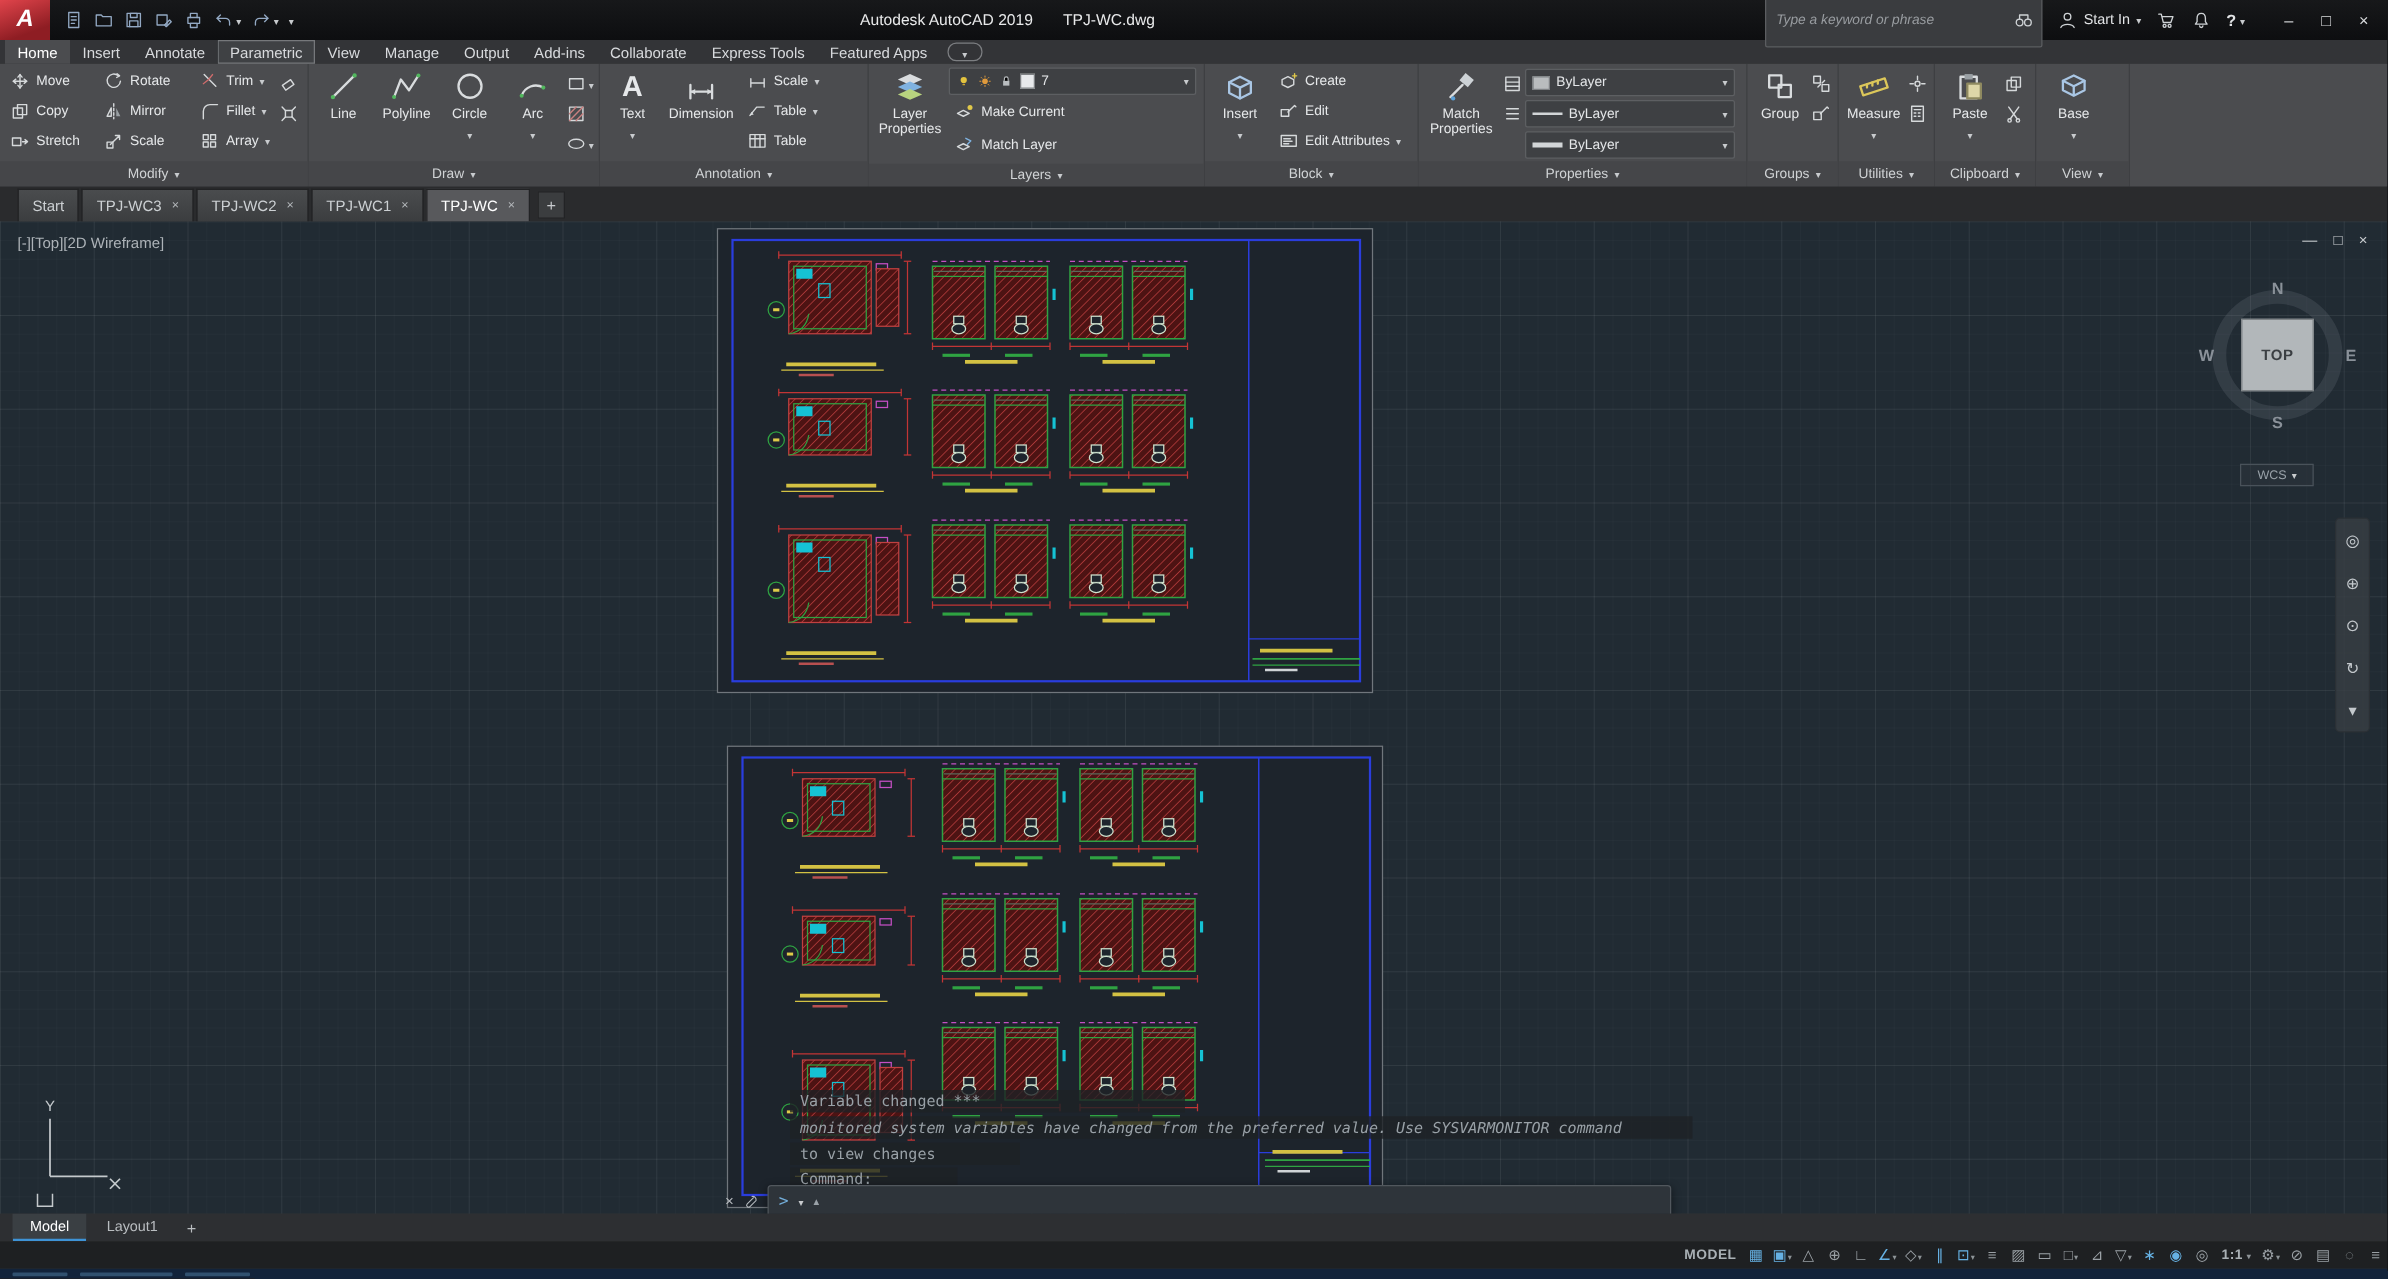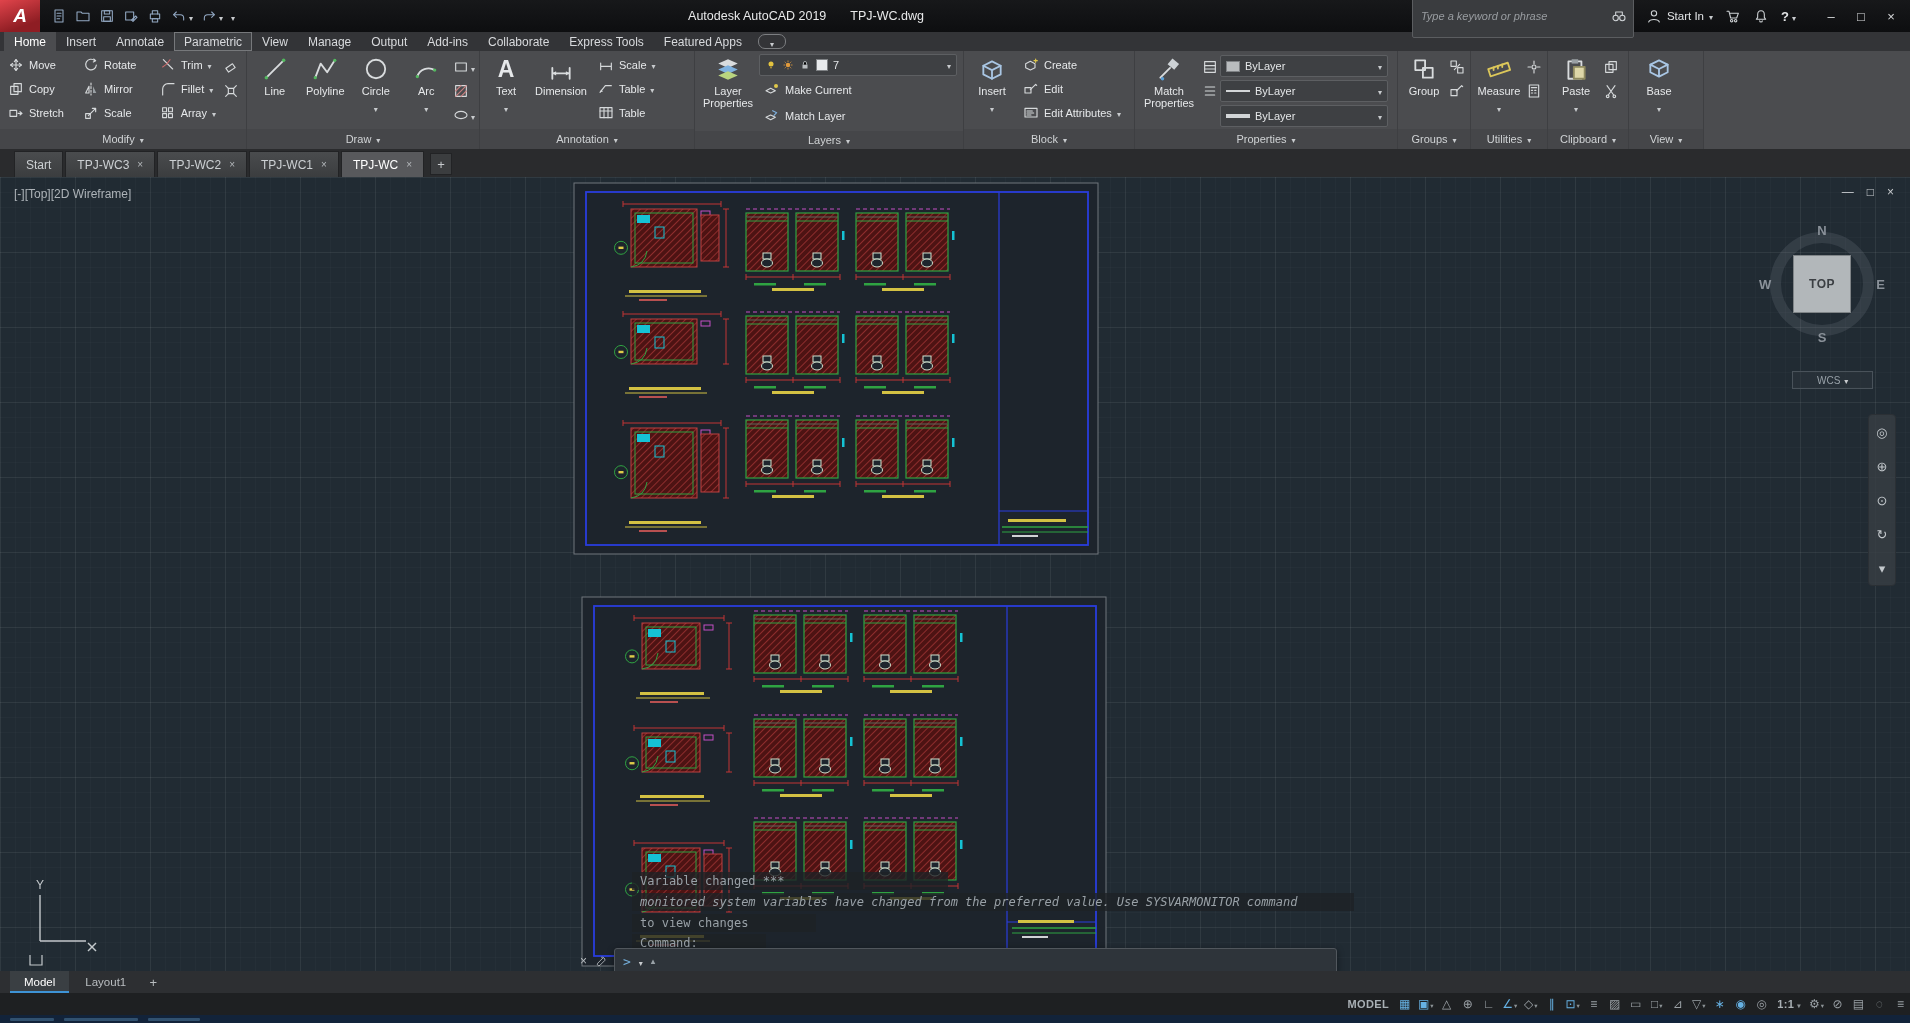--- a/index.html
+++ b/index.html
@@ -104,21 +104,21 @@
   .vc{position:absolute;left:1764px;top:49px;width:116px;height:116px;z-index:4}
   .vcring{position:absolute;inset:6px;border-radius:50%;border:11px solid rgba(150,158,166,.16)}
   .vcletter{position:absolute;color:#8a9199;font-size:13px;font-weight:bold}
   .vcN{top:-3px;left:50%;transform:translateX(-50%)}
   .vcS{bottom:-3px;left:50%;transform:translateX(-50%)}
   .vcW{left:-5px;top:50%;transform:translateY(-50%)}
   .vcE{right:-5px;top:50%;transform:translateY(-50%)}
   .vcface{position:absolute;left:50%;top:50%;transform:translate(-50%,-50%);width:56px;height:56px;
           background:#b2b7ba;border:1px solid #7f8487;display:flex;align-items:center;justify-content:center;
           color:#3b3f43;font-size:12px;font-weight:bold;letter-spacing:.5px}
-  .wcs{position:absolute;left:1792px;top:194px;height:16px;padding:0 24px;border:1px solid #49525a;
+  .wcs{position:absolute;left:1792px;top:194px;height:16px;padding:0 13px;border:1px solid #49525a;
        background:rgba(45,53,60,.55);color:#99a2a9;font-size:10px;display:flex;align-items:center;gap:4px;z-index:4}
   .navbar{position:absolute;left:1868px;top:237px;width:26px;height:170px;background:rgba(56,62,68,.8);
           border:1px solid #2b3035;border-radius:4px;display:flex;flex-direction:column;align-items:center;
           justify-content:space-around;color:#c3c8cc;font-size:13px;z-index:4}
   .ghost{position:absolute;left:632px;height:18px;line-height:18px;padding:0 8px;white-space:nowrap;
          overflow:hidden;background:rgba(30,34,38,.8);color:#99a1a7;
          font-family:"DejaVu Sans Mono",monospace;font-size:12px;z-index:5}
   .cmdbar{position:absolute;left:580px;top:771px;width:757px;height:26px;display:flex;
           align-items:center;gap:7px;z-index:6}
   .cmdgrip{display:flex;gap:7px;align-items:center;color:#b7bcc0;font-size:12px}

